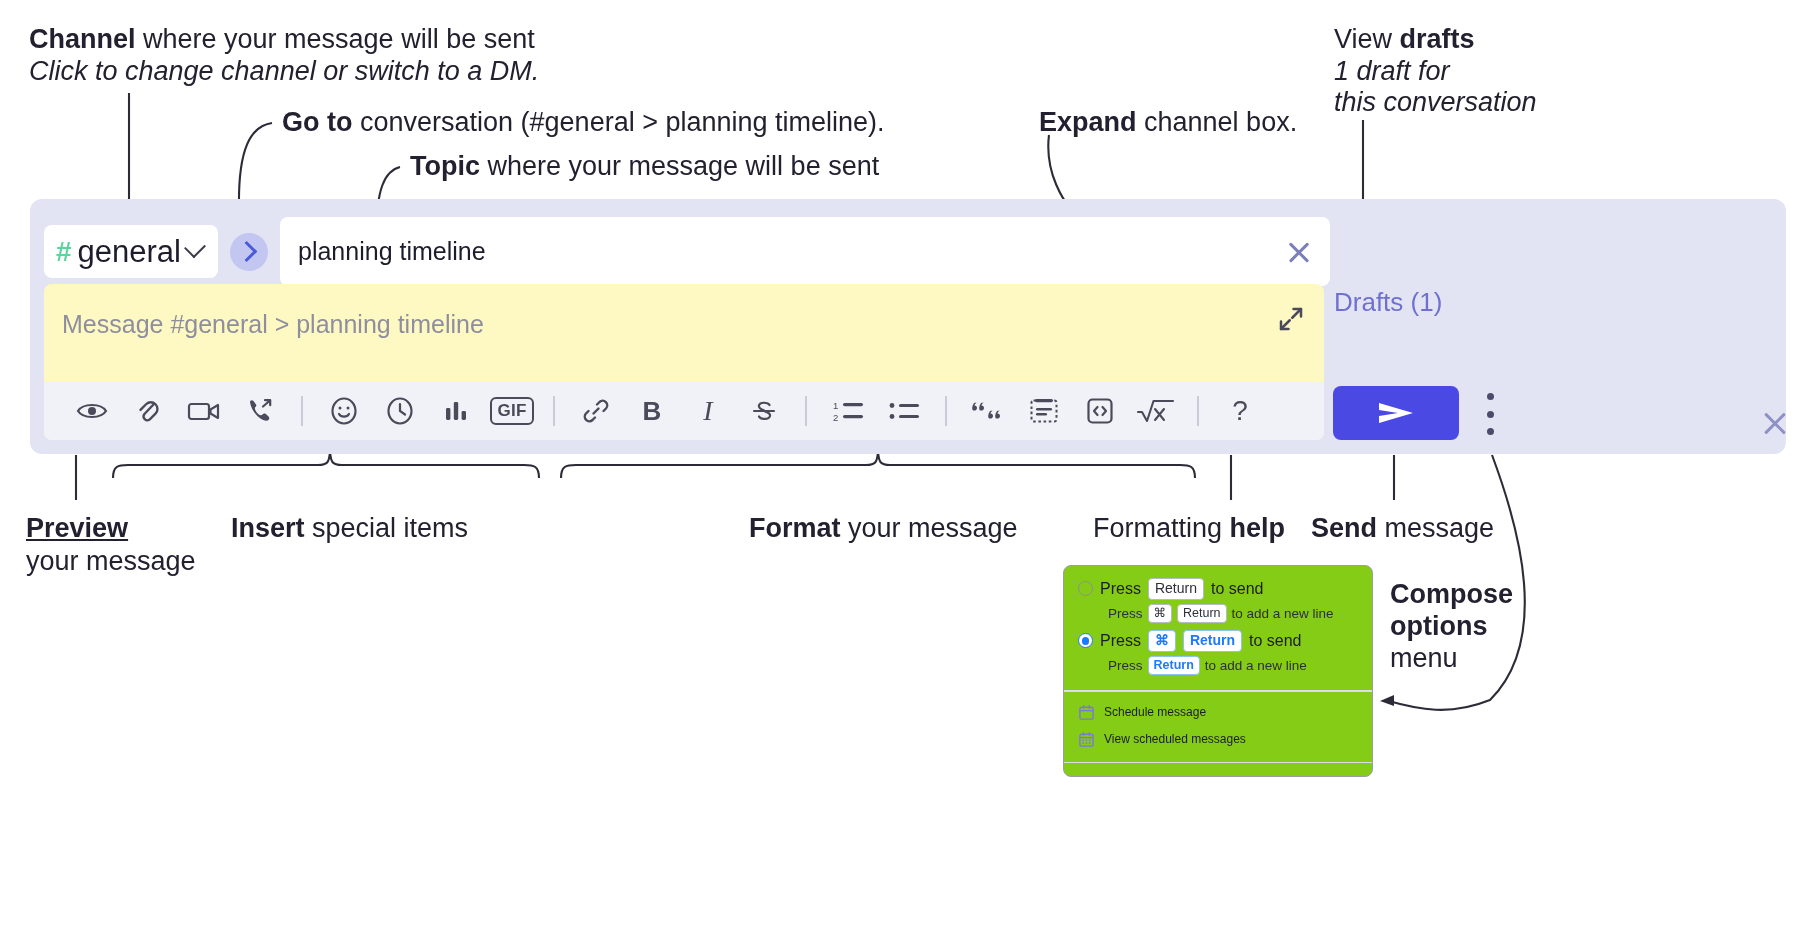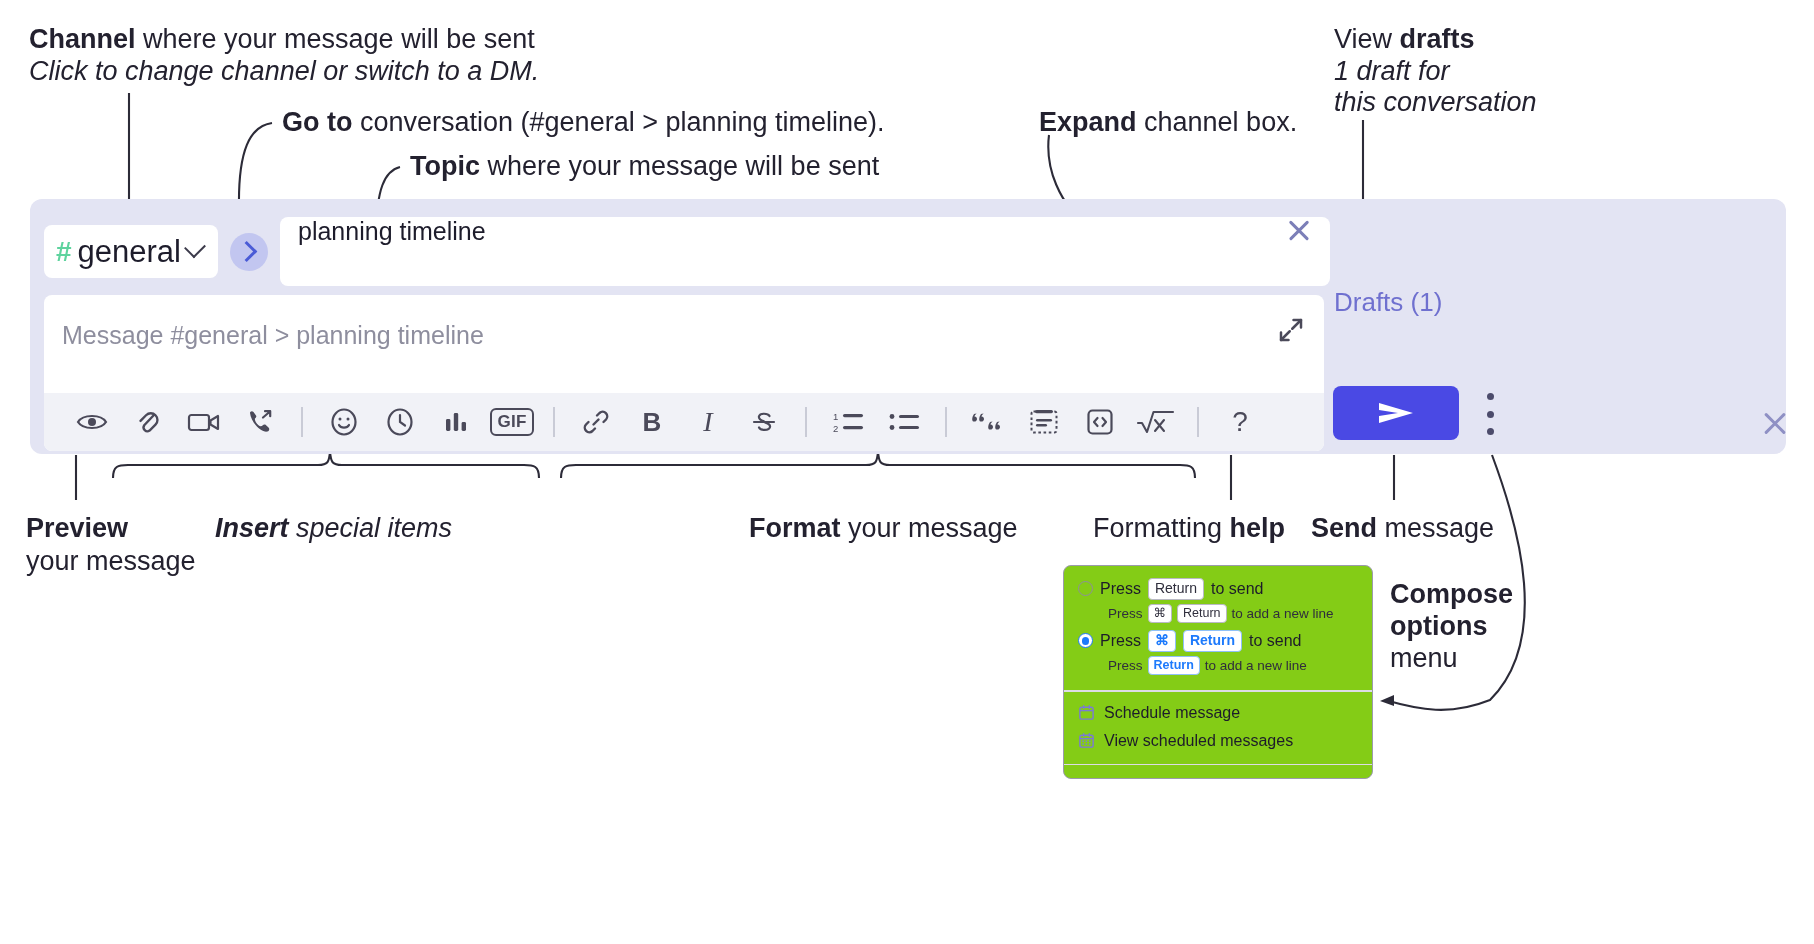--- a/index.html
+++ b/index.html
@@ -104,21 +104,21 @@
     border-top: 3px solid #4a5bd6;
     transform: rotate(45deg) translate(-2px,2px);
   }
 
   .topic-field {
     width: 1050px;
     height: 69px;
     background: #ffffff;
     border-radius: 8px;
     display: flex;
-    align-items: flex-start;
+    align-items: center;
     padding: 0 14px 0 18px;
     box-sizing: border-box;
   }
   .topic-value {
     flex: 1;
     font-size: 25px;
     color: #1d1c2b;
   }
   .clear-x {
     width: 26px; height: 26px;
@@ -133,23 +133,23 @@
     background: #7c7fb8;
     border-radius: 2px;
   }
   .clear-x::before { transform: rotate(45deg); }
   .clear-x::after  { transform: rotate(-45deg); }
 
   
   .msg-body {
     position: absolute;
     left: 14px;
-    top: 96px;
+    top: 85px;
     width: 1280px;
-    background: #ffffff;
+    background: #fef9c3;
     border-radius: 8px;
     overflow: hidden;
   }
   .msg-input {
     height: 98px;
     position: relative;
   }
   .msg-placeholder {
     position: absolute;
     left: 18px;
@@ -329,45 +329,45 @@
   .menu-div {
     height: 1.4px;
     background: #dcdce4;
     margin: 9px 0 7px 0;
   }
   .menu-item {
     display: flex;
     align-items: center;
     gap: 9px;
     padding: 5px 0 5px 14px;
-    font-size: 16px;
+    font-size: 12px;
     color: #1d1c2b;
   }
   .menu-item svg { flex: none; display:block; }
 </style>
 </head>
 <body>
 
 <div class="ann ann-xl" style="left:29px; top:22px;"><b>Channel</b><span> where your message will be sent</span></div>
 <div class="ann ann-xl" style="left:29px; top:54px;"><i>Click to change channel or switch to a DM.</i></div>
 
 <div class="ann ann-xl" style="left:282px; top:105px;"><b>Go to</b><span> conversation (#general &gt; planning timeline).</span></div>
 
 <div class="ann ann-xl" style="left:410px; top:149px;"><b>Topic</b><span> where your message will be sent</span></div>
 
 <div class="ann ann-xl" style="left:1039px; top:105px;"><b>Expand</b><span> channel box.</span></div>
 
 <div class="ann ann-xl" style="left:1334px; top:22px;"><span>View </span><b>drafts</b></div>
 <div class="ann ann-xl" style="left:1334px; top:54px;"><i>1 draft for</i></div>
 <div class="ann ann-xl" style="left:1334px; top:85px;"><i>this conversation</i></div>
 
-<div class="ann ann-xl" style="left:26px; top:511px;"><b>Preview</b></div>
+<div class="ann ann-xl" style="left:26px; top:511px;text-decoration:underline;"><b>Preview</b></div>
 <div class="ann ann-xl" style="left:26px; top:544px;"><span>your message</span></div>
 
-<div class="ann ann-xl" style="left:215px; top:511px;font-style:italic;"><b>Insert</b><span> special items</span></div>
+<div class="ann ann-xl" style="left:231px; top:511px;"><b>Insert</b><span> special items</span></div>
 
 <div class="ann ann-xl" style="left:749px; top:511px;"><b>Format</b><span> your message</span></div>
 
 <div class="ann ann-xl" style="left:1093px; top:511px;"><span>Formatting </span><b>help</b></div>
 
 <div class="ann ann-xl" style="left:1311px; top:511px;"><b>Send</b><span> message</span></div>
 
 <div class="ann ann-xl" style="left:1390px; top:577px;"><b>Compose</b></div>
 <div class="ann ann-xl" style="left:1390px; top:609px;"><b>options</b></div>
 <div class="ann ann-xl" style="left:1390px; top:641px;"><span>menu</span></div>

